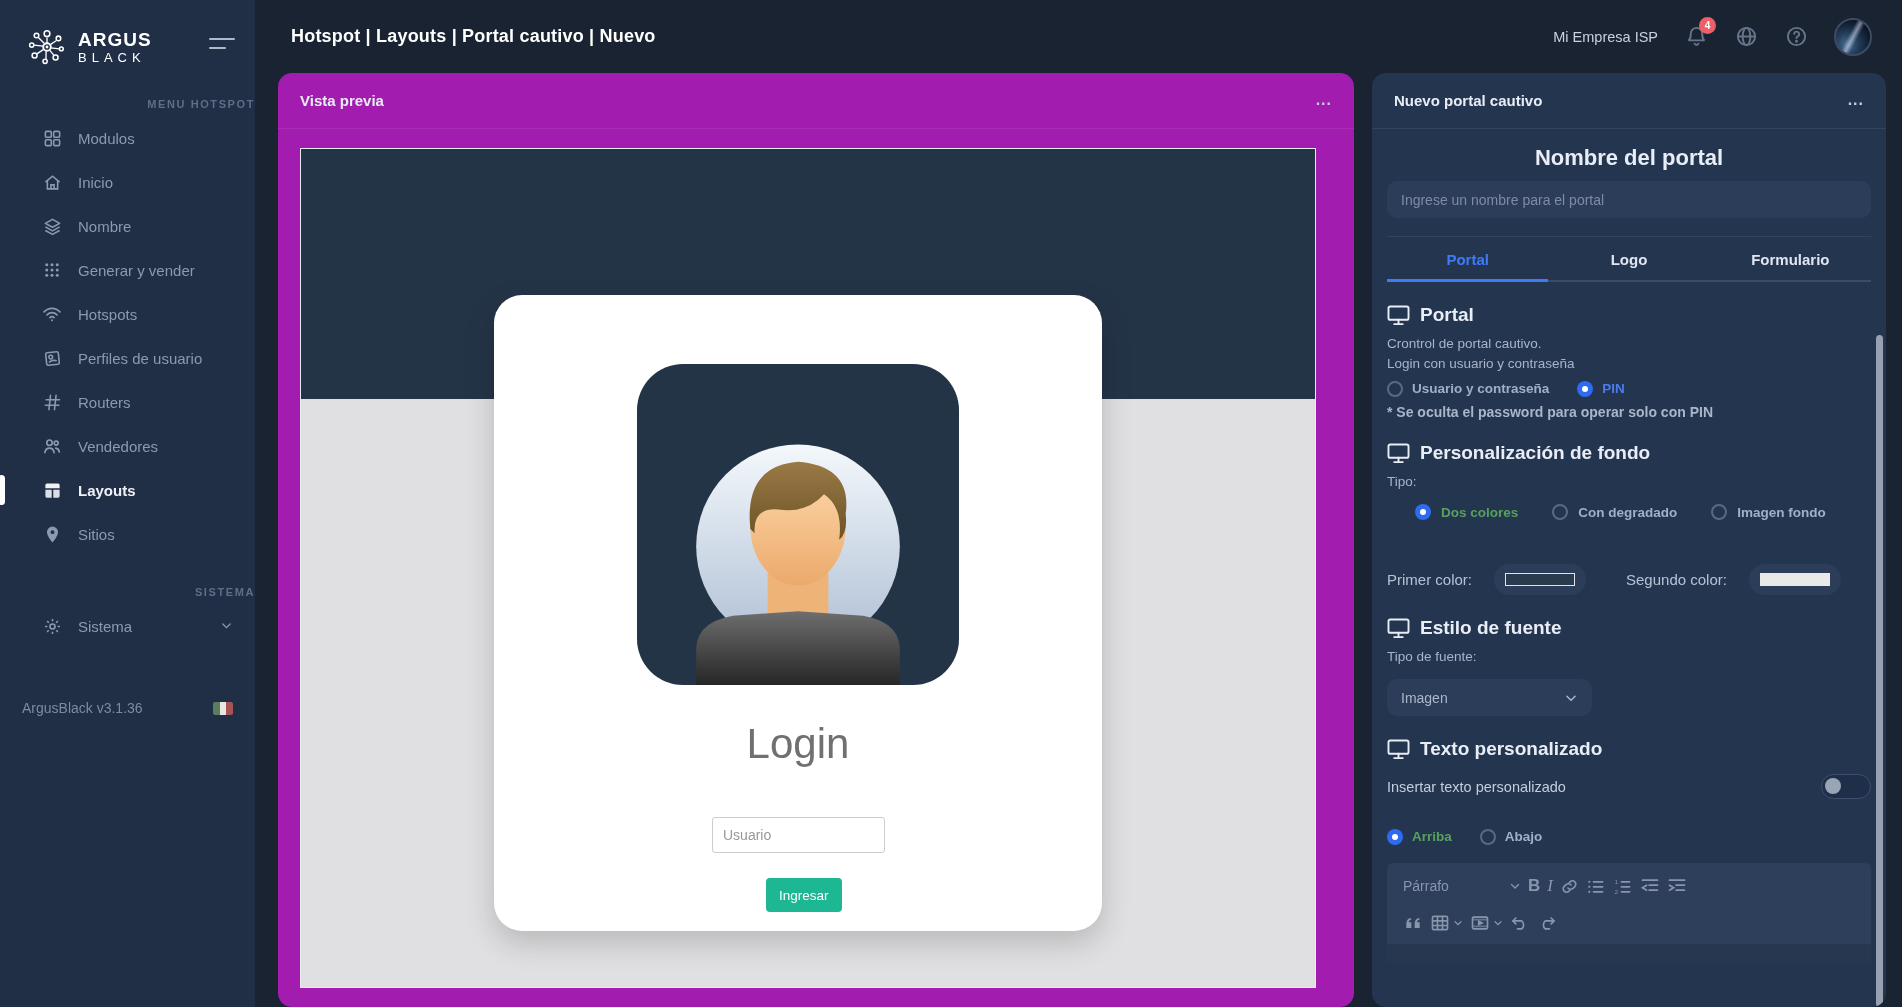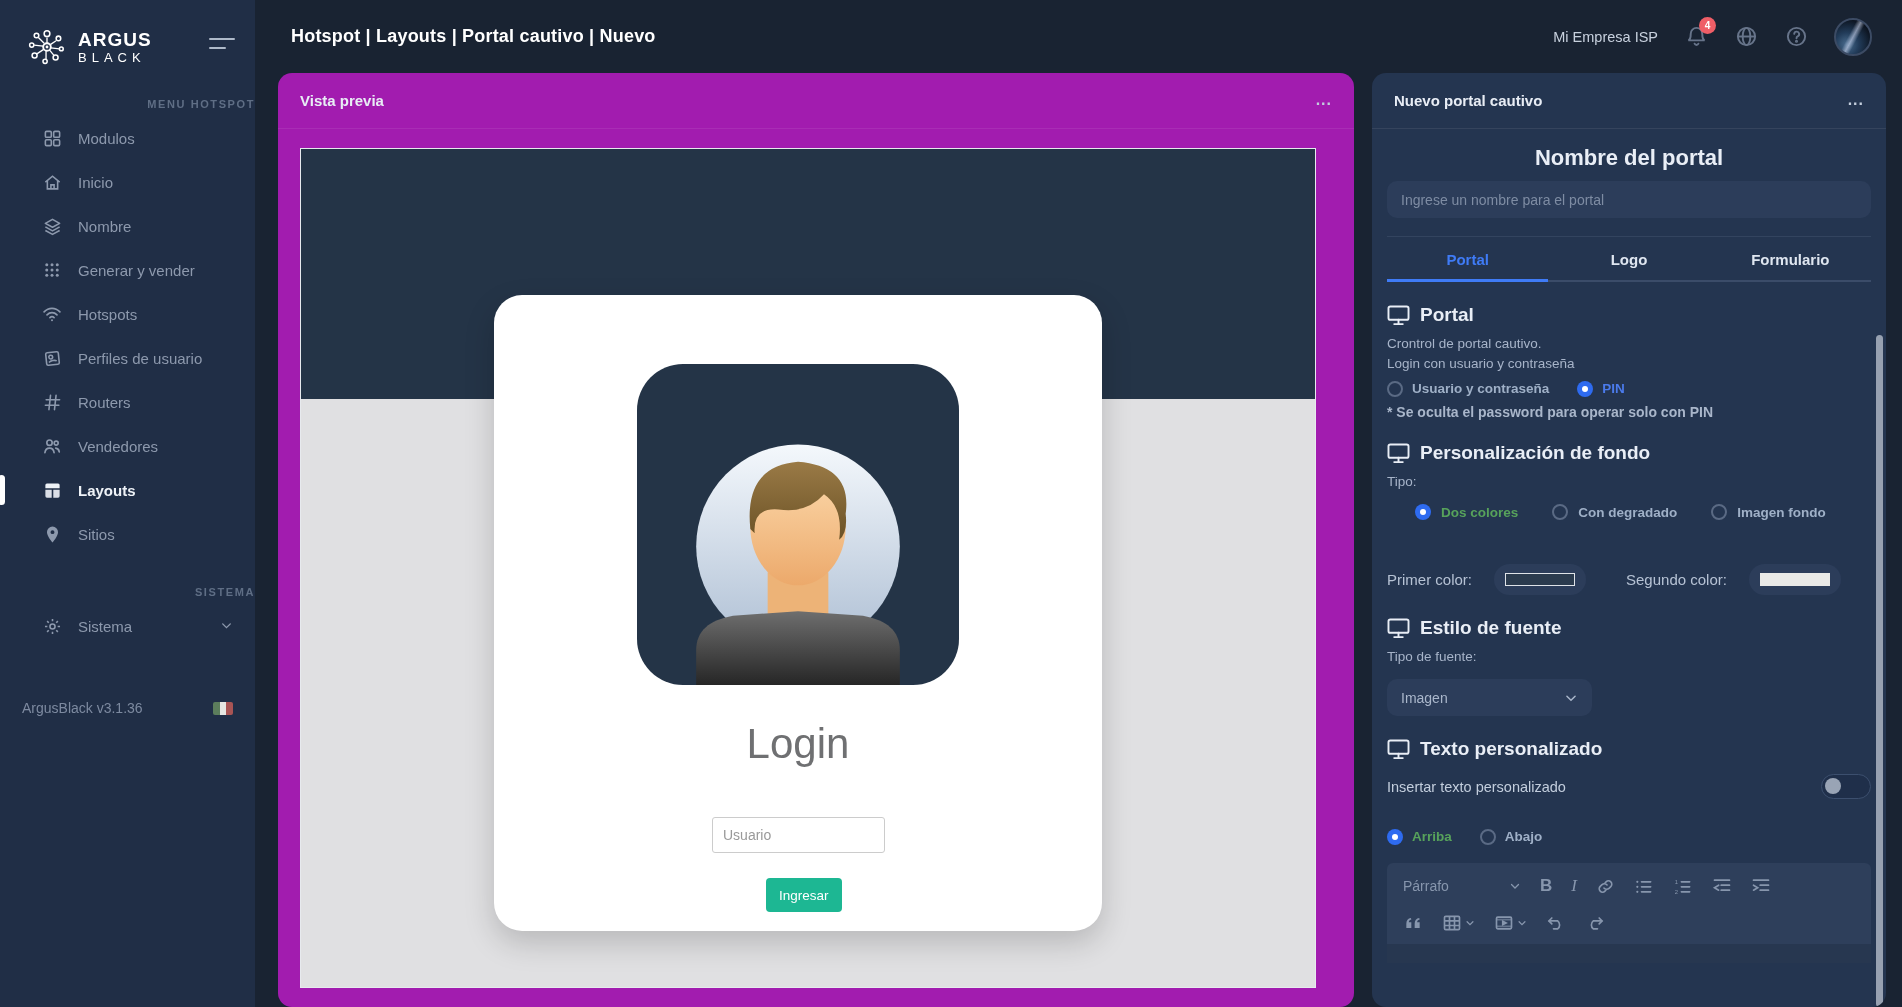--- a/index.html
+++ b/index.html
@@ -103,21 +103,21 @@
   .c-lbl2 { margin-left:40px; }
   .select { margin-top:12px; width:205px; height:37px; border-radius:10px; background:#2c3d5a; display:flex;
             align-items:center; justify-content:space-between; padding:0 14px; font-size:14px; color:#aab7cb; cursor:pointer; }
   .toggle-row { display:flex; align-items:center; justify-content:space-between; margin-top:14px; }
   .t-lbl { font-size:14.5px; color:#c3cedd; }
   .toggle { width:50px; height:25px; border-radius:13px; background:#1f2f4a; border:1.5px solid #3c4f6e; position:relative; cursor:pointer; }
   .knob { position:absolute; left:3px; top:3px; width:16px; height:16px; border-radius:50%; background:#99a4b5; }
   .pos-row { margin-top:30px; }
   .editor { margin-top:18px; }
   .toolbar { background:#2e3f5b; border-radius:6px 6px 0 0; padding:13px 16px 11px; color:#8796ad; }
-  .tb-row { display:flex; align-items:center; gap:19px; }
+  .tb-row { display:flex; align-items:center; gap:7px; }
   .tb-row + .tb-row { margin-top:17px; }
   .para { display:flex; align-items:center; justify-content:space-between; width:118px; font-size:14px; cursor:pointer; }
   .tb-btn { display:flex; align-items:center; gap:3px; cursor:pointer; color:#8796ad; }
   .tb-btn svg { display:block; }
   .tb-b { font-size:17px; font-weight:800; } .tb-i { font-size:17px; font-style:italic; font-family:"Liberation Serif",serif; }
   .editor-body { height:19px; background:#273750; }
   .scroll-thumb { position:absolute; right:3px; top:262px; bottom:0; width:7px; border-radius:4px; background:#97a1b1; cursor:grab; }
 </style>
 </head>
 <body>

